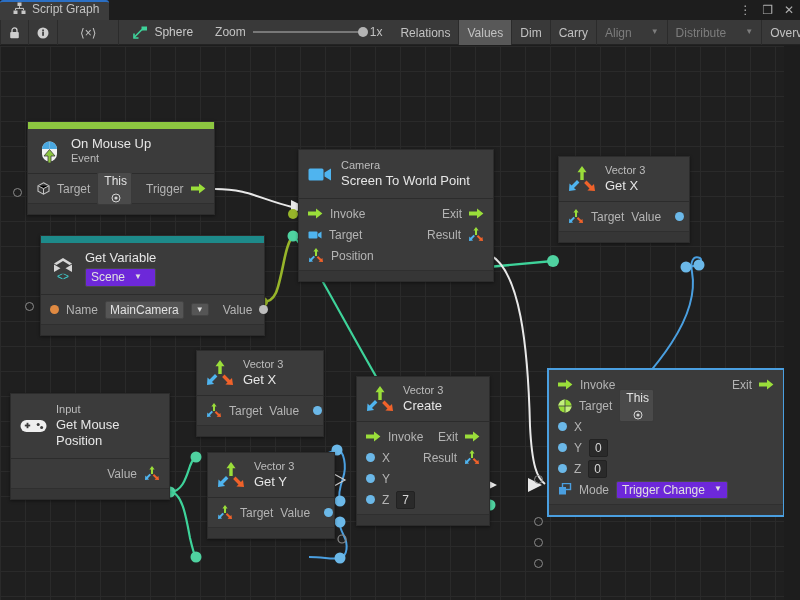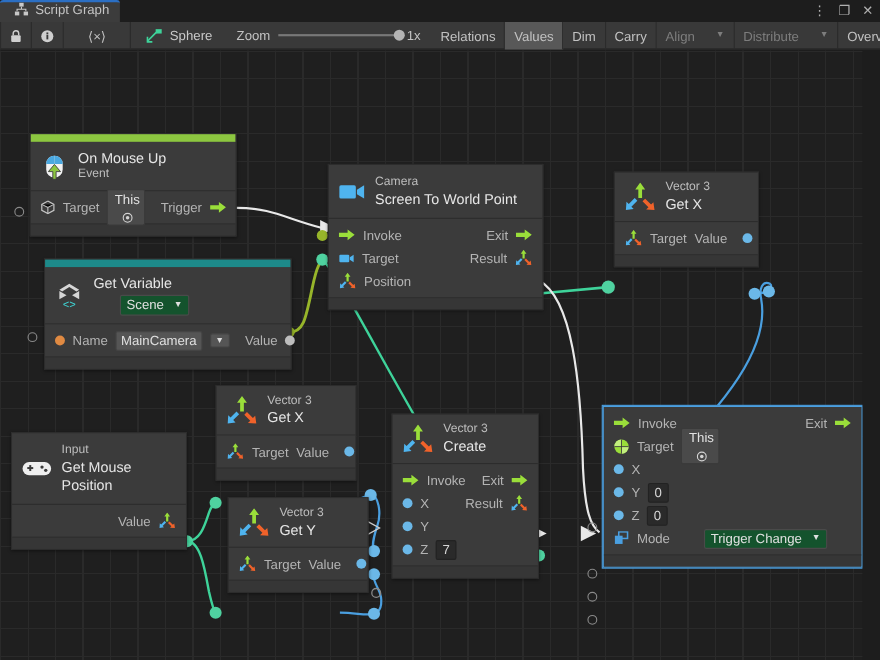--- a/index.html
+++ b/index.html
@@ -111,24 +111,24 @@
 
   
   .field {
     background:#2a2a2a; border:1px solid #222;
     color:#d6d6d6; font-size:12px;
     padding:1px 5px; border-radius:2px;
     display:inline-flex; align-items:center; gap:5px;
     min-width:16px; justify-content:center;
   }
   .dropdown {
-    background:#14532d; border:1px solid #4a4a4a;
+    background:#6d28d9; border:1px solid #4a4a4a;
     color:#e0e0e0; font-size:12px;
     padding:1px 5px; border-radius:2px;
-    display:inline-flex; align-items:center; gap:6px;margin-left:24px;
+    display:inline-flex; align-items:center; gap:6px;
   }
   .dd-split {
     background:#555; border:1px solid #444; color:#e0e0e0;
     font-size:12px; padding:1px 4px; border-radius:2px;
     display:inline-flex; align-items:center;
   }
   .dd-arrow-box {
     background:#555; border:1px solid #444; color:#ddd;
     padding:1px 4px; border-radius:2px; font-size:8px;
     display:inline-flex; align-items:center;

